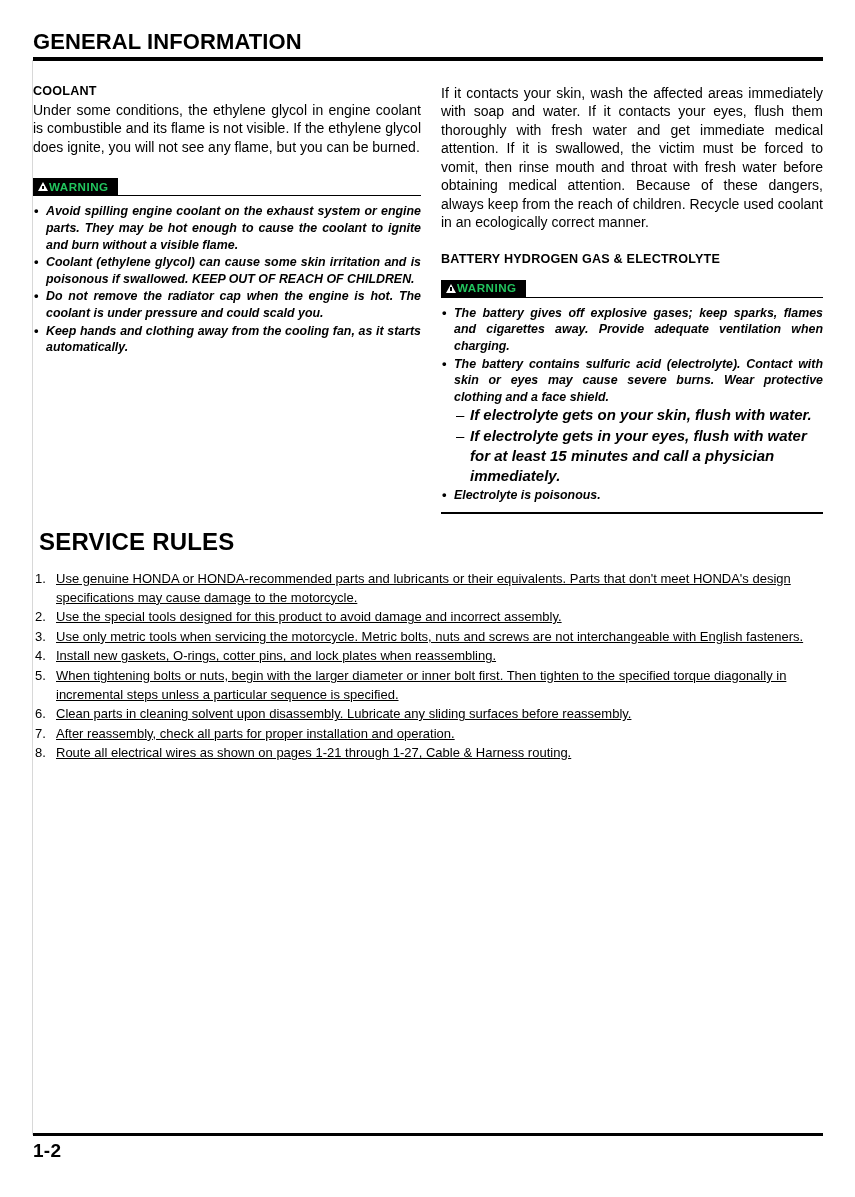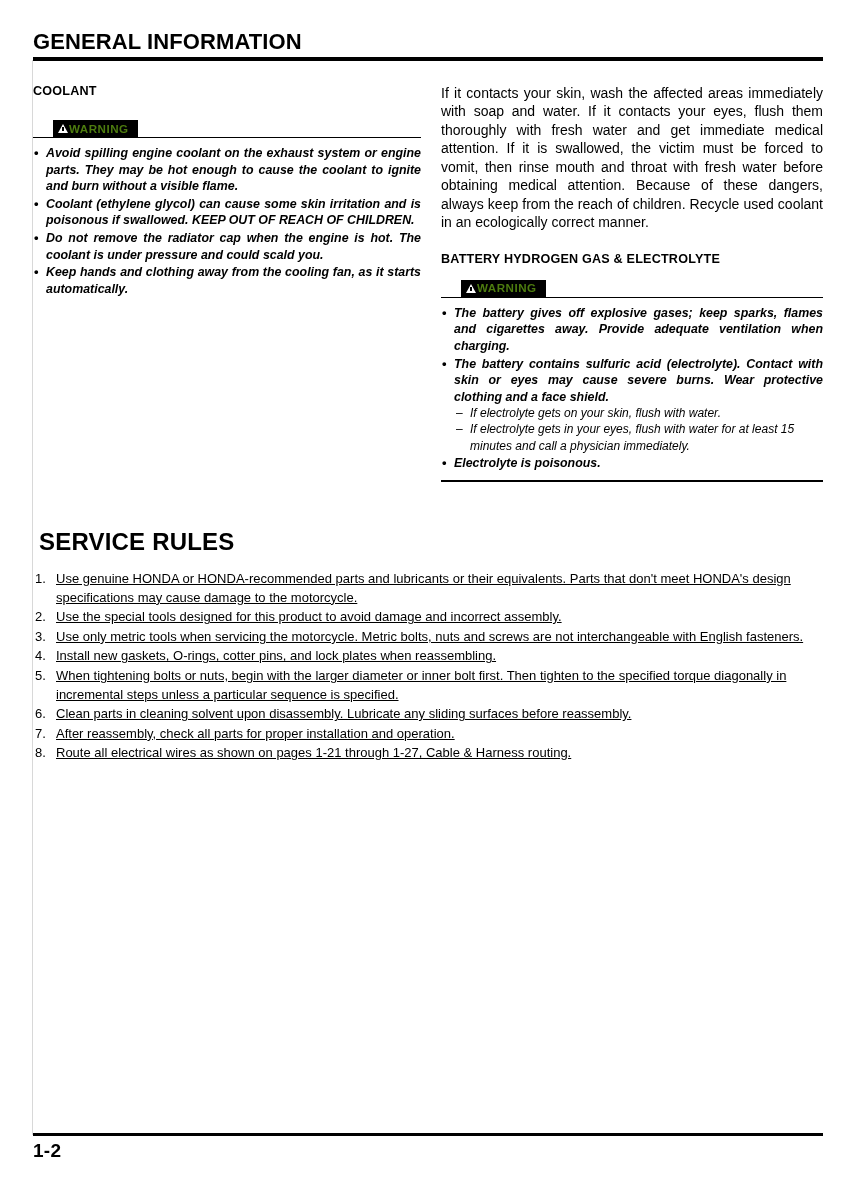--- a/index.html
+++ b/index.html
@@ -88,26 +88,25 @@
     height: 17px;
     border-bottom: 1.6px solid #000;
     margin-bottom: 7px;
   }
   .warn-badge {
     position: absolute;
     left: 0;
     top: 0;
     height: 17px;
     background: #000;
-    color: #4d7c0f;
+    color: #22c55e;
     display: flex;
     align-items: center;
     padding: 0 9px 0 5px;
     box-sizing: border-box;
-    margin-left: 20px;
   }
   .warn-tri {
     width: 0;
     height: 0;
     border-left: 5px solid transparent;
     border-right: 5px solid transparent;
     border-bottom: 9px solid #fff;
     position: relative;
     margin-right: 1px;
   }
@@ -154,23 +153,23 @@
   }
   ul.sub-list {
     list-style: none;
     margin: 0;
     padding: 0;
   }
   ul.sub-list > li {
     position: relative;
     padding-left: 14px;
     margin-left: 2px;
-    font-size: 12px;
+    font-size: 15px;
     font-style: italic;
-    font-weight: normal;
+    font-weight: bold;
     line-height: 1.34;
     text-align: left;
   }
   ul.sub-list > li::before {
     content: "\2013";
     position: absolute;
     left: 0;
     top: 0;
     font-style: normal;
     font-weight: normal;
@@ -262,20 +261,21 @@
   <div class="margin-rule"></div>
 
   <div class="header">
     <div class="header-title">GENERAL INFORMATION</div>
     <div class="header-rule"></div>
   </div>
 
   <div class="col-left">
 
     <div class="sec-title">COOLANT</div>
+    <p class="body">Under some conditions, the ethylene glycol in engine coolant is combustible and its flame is not visible. If the ethylene glycol does ignite, you will not see any flame, but you can be burned.</p>
 
     <div class="warn-block">
       <div class="warn-badge-row">
         <div class="warn-badge">
           <span class="warn-tri"></span>
           <span class="warn-badge-label">WARNING</span>
         </div>
       </div>
       <ul class="warn-list">
         <li>Avoid spilling engine coolant on the exhaust system or engine parts. They may be hot enough to cause the coolant to ignite and burn without a visible flame.</li>

